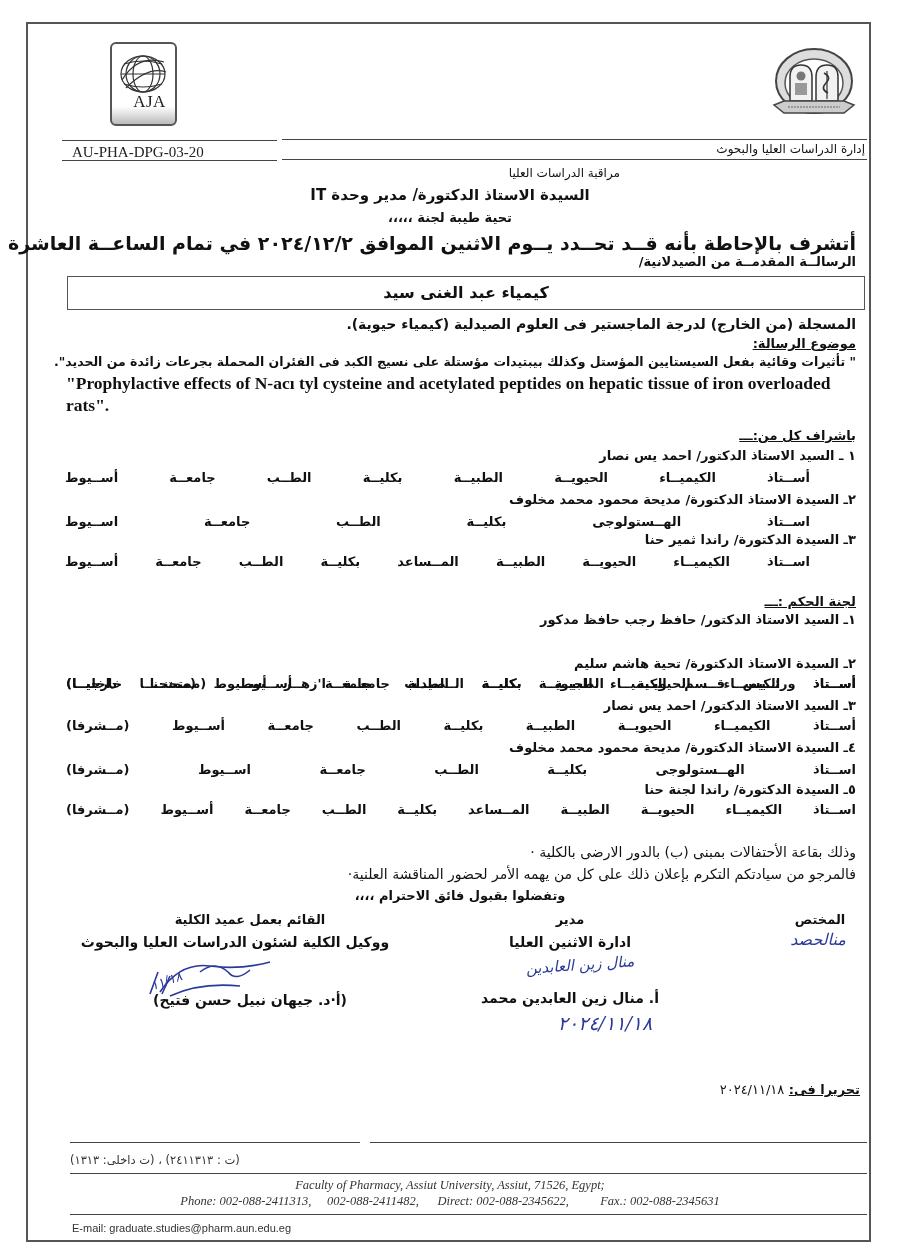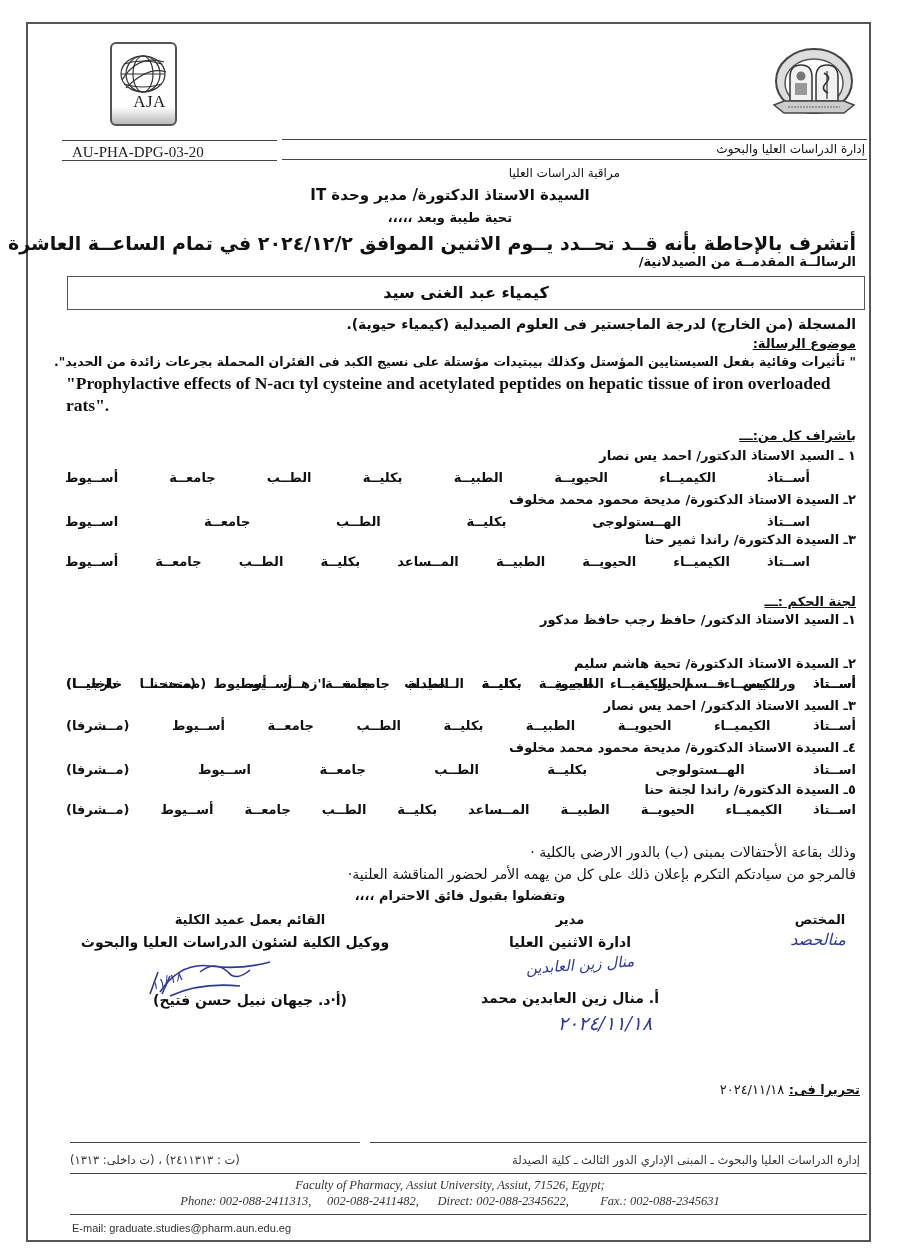--- a/index.html
+++ b/index.html
@@ -75,21 +75,21 @@
 
 <div class="hline" style="left:62px; top:140px; width:215px;"></div>
 <div class="hline" style="left:282px; top:139px; width:585px;"></div>
 <div class="abs code">AU-PHA-DPG-03-20</div>
 <div class="abs rtl hdr-mid">مراقبة الدراسات العليا</div>
 <div class="abs rtl hdr-right">إدارة الدراسات العليا والبحوث</div>
 <div class="hline" style="left:62px; top:160px; width:215px;"></div>
 <div class="hline" style="left:282px; top:159px; width:585px;"></div>
 
 <div class="abs rtl bold" style="left:300px; top:186px; width:300px; text-align:center; font-size:15px;">السيدة الاستاذ الدكتورة/ مدير وحدة IT</div>
-<div class="abs rtl bold" style="left:300px; top:210px; width:300px; text-align:center; font-size:13px;">تحية طيبة وبعد ،،،،،</div>
+<div class="abs rtl bold" style="left:300px; top:210px; width:300px; text-align:center; font-size:13px;">تحية طيبة لجنة ،،،،،</div>
 <div class="line" style="top:232px; font-size:19px;">أتشرف بالإحاطة بأنه قــد تحــدد يــوم الاثنين الموافق ٢٠٢٤/١٢/٢ في تمام الساعــة العاشرة صباحا لمناقشة</div>
 <div class="line" style="top:254px;">الرسالــة المقدمــة من الصيدلانية/</div>
 
 <div class="abs rtl namebox">كيمياء عبد الغنى سيد</div>
 
 <div class="line" style="top:316px; font-size:14px;">المسجلة (من الخارج) لدرجة الماجستير فى العلوم الصيدلية (كيمياء حيوية).</div>
 <div class="line u" style="top:336px;">موضوع الرسالة:</div>
 <div class="line" style="top:354px; font-size:12.5px;">" تأثيرات وقائية بفعل السيستايين المؤستل وكذلك بيبتيدات مؤستلة على نسيج الكبد فى الفئران المحملة بجرعات زائدة من الحديد".</div>
 <div class="abs title-en">"Prophylactive effects of N-acı tyl cysteine and acetylated peptides on hepatic tissue of iron overloaded rats".</div>
 
@@ -140,20 +140,19 @@
 <div class="sig" style="left:120px; top:992px; width:260px; font-size:14px;">(أ·د. جيهان نبيل حسن فتيح)</div>
 
 <div class="abs rtl bold" style="left:560px; top:1082px; width:300px; font-size:13px;">
   <span class="u">تحريرا فى:</span>
   <span style="font-weight:normal;">٢٠٢٤/١١/١٨</span>
 </div>
 
 <div class="hline" style="left:70px; top:1142px; width:290px; border-top-width:1px;"></div>
 <div class="hline" style="left:370px; top:1142px; width:497px; border-top-width:1px;"></div>
 <div class="abs footer-ar" style="direction:rtl;">
-  <span>إدارة الدراسات العليا والبحوث ـ المبنى الإداري الدور الثالث ـ كلية الصيدلة</span>
   <span style="position:absolute; left:0;">(ت : ٢٤١١٣١٣) ، (ت داخلى: ١٣١٣)</span>
 </div>
 <div class="hline" style="left:70px; top:1173px; width:797px; border-top-width:1px;"></div>
 <div class="abs footer-en" style="top:1178px;">Faculty of Pharmacy, Assiut University, Assiut, 71526, Egypt;</div>
 <div class="abs footer-en" style="top:1194px; white-space:pre;">Phone: 002-088-2411313,     002-088-2411482,      Direct: 002-088-2345622,          Fax.: 002-088-2345631</div>
 <div class="hline" style="left:70px; top:1214px; width:797px; border-top-width:1px;"></div>
 <div class="abs email">E-mail: graduate.studies@pharm.aun.edu.eg</div>
 
 </body></html>

